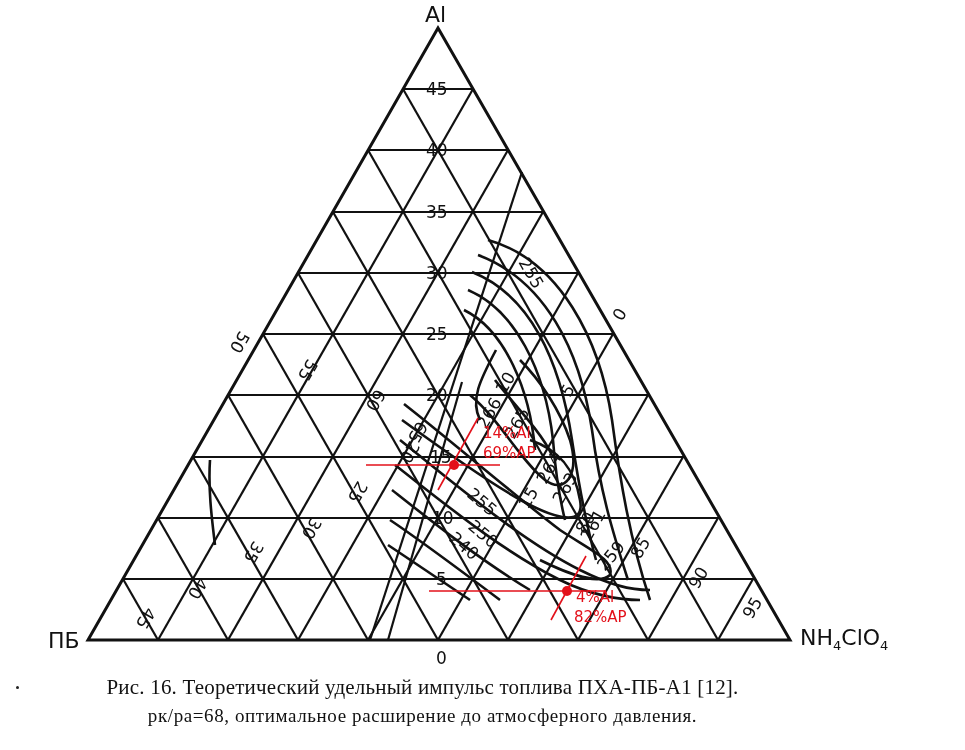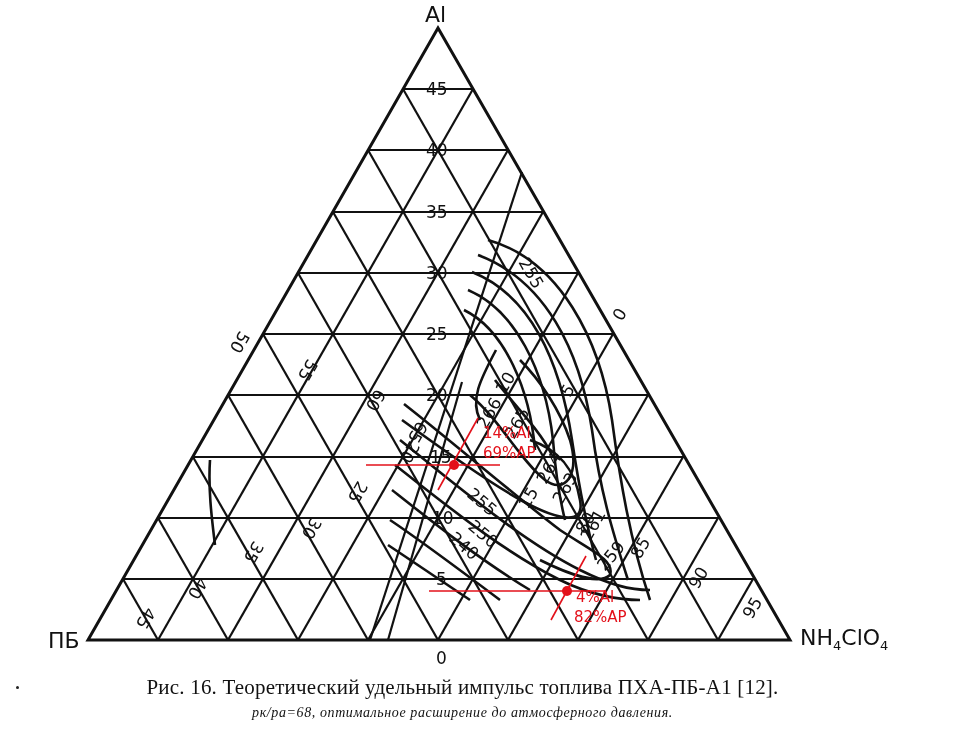--- a/index.html
+++ b/index.html
@@ -6,23 +6,23 @@
   body { width:965px; height:750px; position:relative; overflow:hidden; font-family:"DejaVu Sans", sans-serif; color:#111; }
   #diagram { position:absolute; left:0; top:0; width:965px; height:750px; }
   .grid line { stroke:#111; stroke-width:2.2; }
   .frame { fill:none; stroke:#111; stroke-width:3; }
   .contour { fill:none; stroke:#111; stroke-width:2.6; }
   .tick { font-family:"DejaVu Sans", sans-serif; font-size:17px; fill:#111; }
   .vertex { font-family:"DejaVu Sans", sans-serif; font-size:22px; fill:#111; }
   .clabel { font-family:"DejaVu Sans", sans-serif; font-size:17px; fill:#111; }
   .red { stroke:#e3101a; stroke-width:1.6; }
   .redtxt { font-family:"DejaVu Sans", sans-serif; font-size:15px; fill:#e3101a; }
-  .caption { position:absolute; left:0; width:845px; text-align:center; font-family:"Liberation Serif", serif; color:#111;padding-left:40px; }
+  .caption { position:absolute; left:0; width:845px; text-align:center; font-family:"Liberation Serif", serif; color:#111; }
   .cap1 { top:675px; font-size:21px; letter-spacing:0.2px; }
-  .cap2 { top:705px; font-size:14px; letter-spacing:0.6px;font-style:italic; }
+  .cap2 { top:705px; font-size:19px; letter-spacing:0.6px; }
   .dot { position:absolute; left:16px; top:686px; width:3px; height:3px; background:#222; border-radius:50%; }
 </style>
 </head>
 <body>
 
 <svg id="diagram" viewBox="0 0 965 750" xmlns="http://www.w3.org/2000/svg">
 
   <g class="grid">
 
     <line x1="123" y1="579" x2="755" y2="579"></line>

